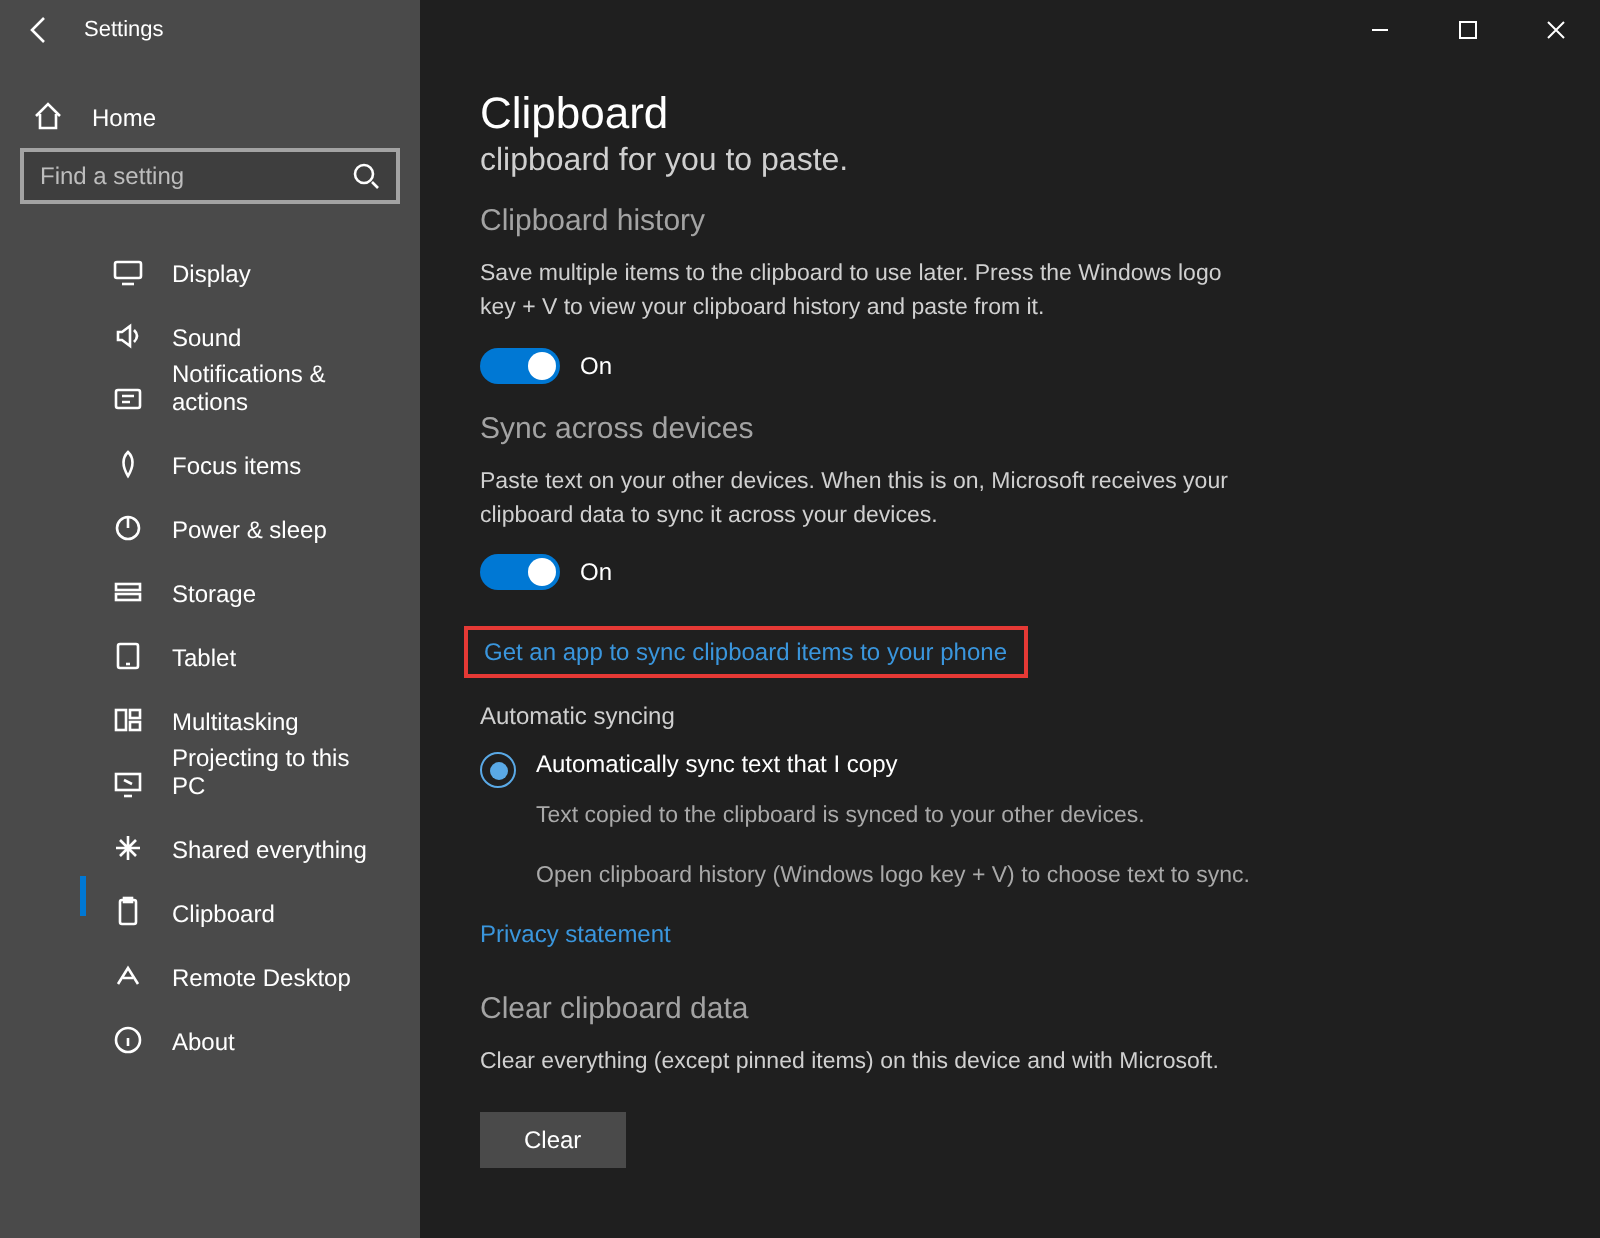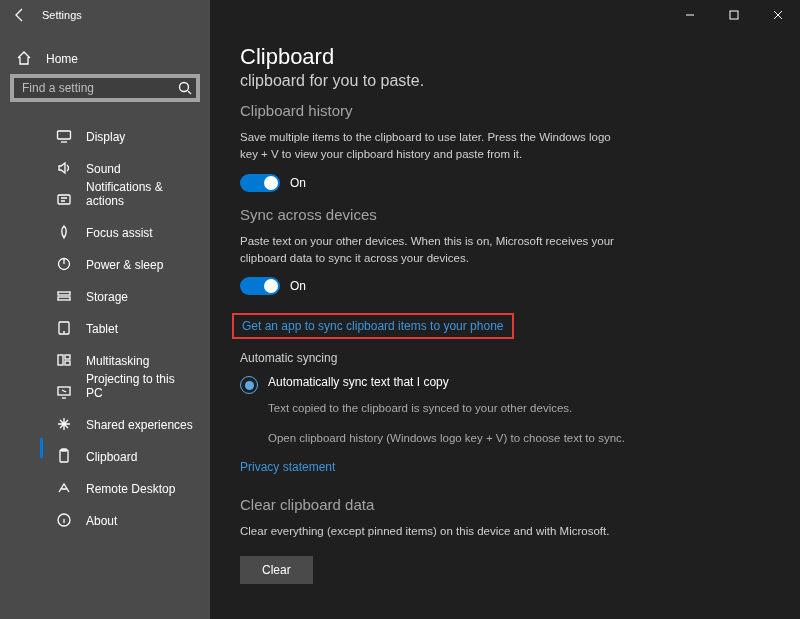--- a/index.html
+++ b/index.html
@@ -39,21 +39,21 @@
     font-size: 12px;
     color:#fff;
   }
   .nav-item { position:relative; }
   .nav-item.active::before {
     content:""; position:absolute; left:0; top:6px; bottom:6px; width:3px; background:#0078d4;
   }
   .search-wrap { padding: 8px 10px 10px 10px; }
   .search-box {
     display:flex; align-items:center;
-    border: 4px solid #a3a3a3;
+    border: 2px solid #a3a3a3;
     background: #3e3e3e;
     height: 28px;
     padding: 0 8px;
   }
   .search-box input {
     flex:1; background:transparent; border:none; outline:none;
     color:#ddd; font-size:12px;
   }
   .search-box input::placeholder { color:#bdbdbd; }
   .section-label { padding: 4px 16px 8px 16px; font-size:12px; font-weight:600; color:#fff; }
@@ -187,21 +187,21 @@
               </svg>
             </span>
           <span>Notifications &amp; actions</span>
         </div>
         <div class="nav-item">
           <span class="icon">
               <svg viewBox="0 0 16 16">
                 <path d="M8 2 C5 5 5 9 8 14 C11 9 11 5 8 2 Z"></path>
               </svg>
             </span>
-          <span>Focus assist</span>
+          <span>Focus items</span>
         </div>
         <div class="nav-item">
           <span class="icon">
               <svg viewBox="0 0 16 16">
                 <circle cx="8" cy="8" r="5.5"></circle>
                 <path d="M8 3 V8"></path>
               </svg>
             </span>
           <span>Power &amp; sleep</span>
         </div>
@@ -242,21 +242,21 @@
               </svg>
             </span>
           <span>Projecting to this PC</span>
         </div>
         <div class="nav-item">
           <span class="icon">
               <svg viewBox="0 0 16 16">
                 <path d="M4 4 L12 12 M12 4 L4 12 M8 2 V14 M2 8 H14"></path>
               </svg>
             </span>
-          <span>Shared experiences</span>
+          <span>Shared everything</span>
         </div>
         <div class="nav-item active">
           <span class="icon">
               <svg viewBox="0 0 16 16">
                 <rect x="4" y="2" width="8" height="12" rx="1"></rect>
                 <rect x="6" y="1" width="4" height="2"></rect>
               </svg>
             </span>
           <span>Clipboard</span>
         </div>

